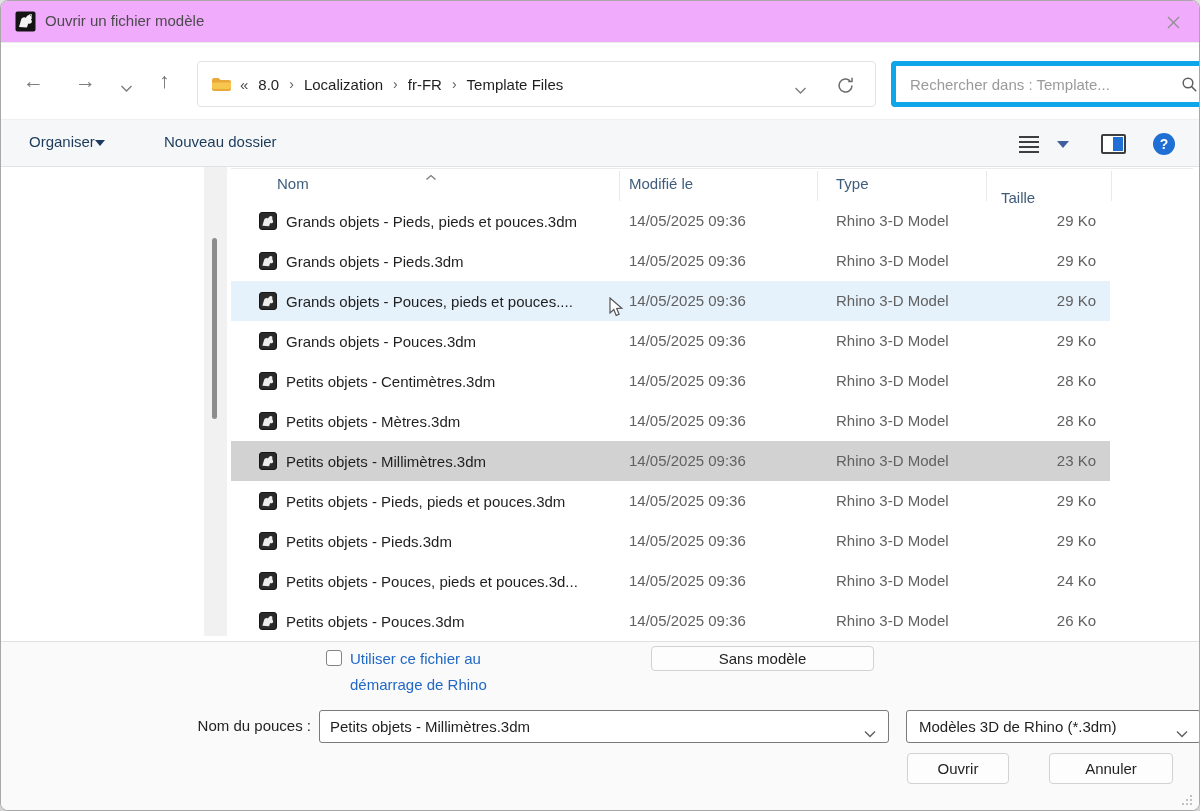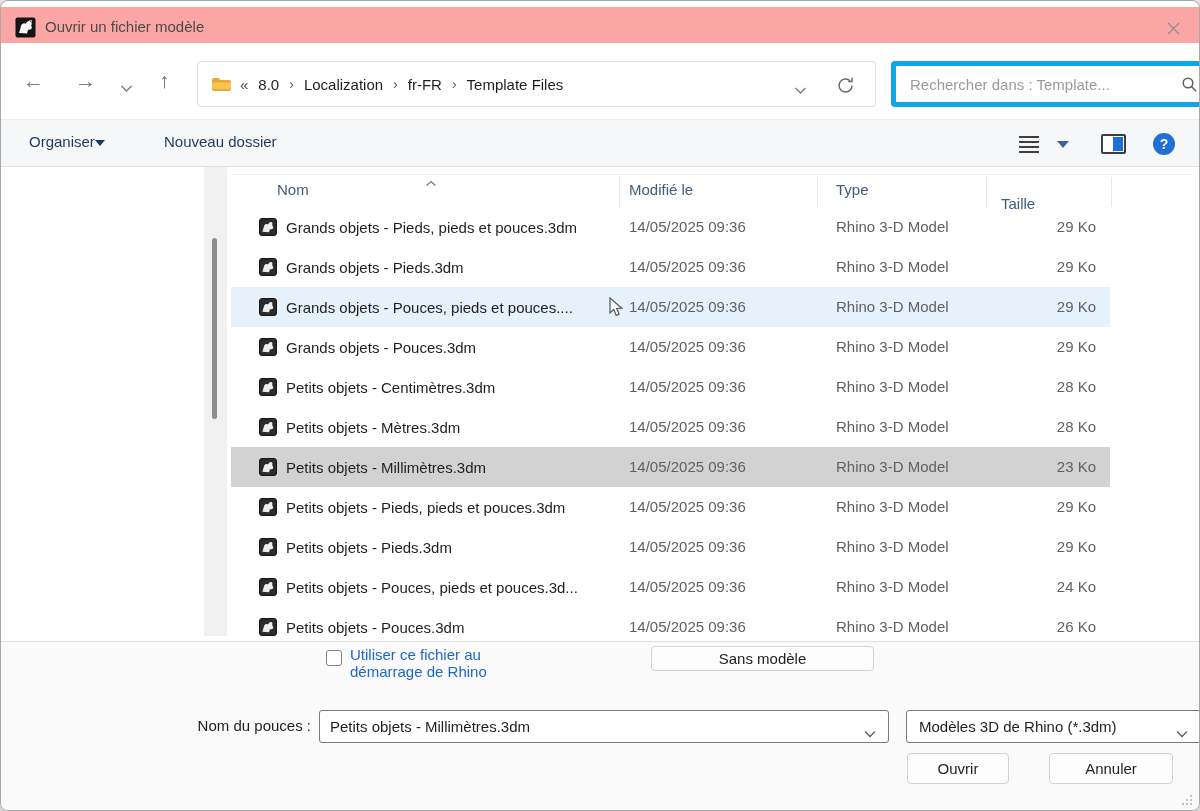--- a/index.html
+++ b/index.html
@@ -2,21 +2,21 @@
 <html style="--accent: #1f6fd4; --link: #2168c6; --hover_row: #e5f1fb; --selected_row: #d2d2d2; --header_text: #3f5c7a; --command_text: #1b3a5c;"><head>
 <meta charset="utf-8">
 <style>
   * { margin:0; padding:0; box-sizing:border-box; }
   html,body { width:1200px; height:811px; background:#e9e9e9; font-family:"Liberation Sans","DejaVu Sans",sans-serif; }
   .dialog { position:absolute; left:0; top:0; width:1200px; height:811px; background:#fff;
             border:1px solid #a8a8a8; border-radius:8px; overflow:hidden;
             box-shadow:0 10px 28px rgba(0,0,0,.22); }
 
   
-  .titlebar { position:absolute; left:0; top:6px; width:100%; height:42px; background:#fca5a5;
+  .titlebar { position:absolute; left:0; top:0; width:100%; height:42px; background:#f0abfc;
               border-bottom:1px solid #ececec; }
   .app-icon { position:absolute; left:14px; top:10px; width:21px; height:21px; }
   .title-text { position:absolute; left:44px; top:11px; font-size:15px; color:#4b4b4b; }
   .close-btn { position:absolute; right:12px; top:8px; width:28px; height:26px; display:flex;
                align-items:center; justify-content:center; cursor:default; }
 
   
   .navbar { position:absolute; left:0; top:42px; width:100%; height:76px; background:#fff; }
   .nav-arrow { position:absolute; top:22px; font-size:21px; color:#7d7d7d; line-height:32px; }
   .nav-back { left:22px; } .nav-fwd { left:74px; }
@@ -55,21 +55,21 @@
   .icon-help { position:absolute; left:1152px; top:13px; width:22px; height:22px; border-radius:50%;
                background:var(--accent,#1f6fd4); color:#fff; font-size:14px; font-weight:bold;
                display:flex; align-items:center; justify-content:center; }
 
   
   .content { position:absolute; left:0; top:166px; width:100%; height:474px; background:#fff; }
   .navpane { position:absolute; left:2px; top:0; width:201px; height:474px; background:#fff; }
   .np-scroll { position:absolute; left:203px; top:0; width:23px; height:469px; background:#f1f1f1; }
   .np-thumb { position:absolute; left:8px; top:71px; width:5px; height:181px; background:#8d8d8d; border-radius:3px; }
 
-  .listarea { position:absolute; left:226px; top:6px; right:0; height:474px; }
+  .listarea { position:absolute; left:226px; top:0; right:0; height:474px; }
   .hdr-topline { position:absolute; left:4px; top:1px; right:6px; height:1px; background:#ececec; }
   .hdr { position:absolute; top:8px; font-size:15px; color:var(--header_text,#3f5c7a); }
   .hdr-nom { left:50px; } .hdr-date { left:402px; } .hdr-type { left:609px; } .hdr-taille { left:774px;margin-top:14px; }
   .hdr-sep { position:absolute; top:4px; width:1px; height:30px; background:#e9e9e9; }
   .sep1 { left:392px; } .sep2 { left:590px; } .sep3 { left:759px; } .sep4 { left:884px; }
   .sort-asc { position:absolute; left:198px; top:0px; }
 
   .rows { position:absolute; left:4px; top:34px; width:879px; }
   .row { position:relative; height:40px; width:879px; }
   .row.hover { background:var(--hover_row,#e5f1fb); }
@@ -79,21 +79,21 @@
   .file-icon { width:18px; height:18px; display:inline-flex; }
   .c-date { position:absolute; left:398px; top:0; height:40px; line-height:40px; font-size:15px; color:#616161; }
   .c-type { position:absolute; left:605px; top:0; height:40px; line-height:40px; font-size:15px; color:#616161; }
   .c-size { position:absolute; right:14px; top:0; height:40px; line-height:40px; font-size:15px; color:#616161; text-align:right; }
 
   
   .footer { position:absolute; left:0; top:640px; width:100%; height:171px; background:#fafafa;
             border-top:1px solid #e1e1e1; }
   .chk { position:absolute; left:325px; top:8px; width:16px; height:16px; background:#fff;
          border:1px solid #838383; border-radius:3px; }
-  .chk-label { position:absolute; left:349px; top:4px; width:185px; font-size:15px; line-height:17px;
+  .chk-label { position:absolute; left:349px; top:4px; width:185px; font-size:15px; line-height:26px;
                color:var(--link,#2168c6); }
   .btn { background:#fdfdfd; border:1px solid #d2d2d2; border-radius:4px; font-size:15px; color:#1f1f1f;
          display:flex; align-items:center; justify-content:center; }
   .btn-sansmodele { position:absolute; left:650px; top:4px; width:223px; height:25px; }
   .fname-label { position:absolute; left:160px; top:75px; width:150px; text-align:right; font-size:15px; color:#1f1f1f; }
   .combo { position:absolute; background:#fff; border:1px solid #7a7a7a; border-radius:3px; height:33px;
            display:flex; align-items:center; }
   .combo-fname { left:318px; top:68px; width:570px; }
   .combo-fname input { flex:1; border:none; outline:none; font:inherit; font-size:15px; color:#1f1f1f;
                        background:transparent; padding-left:10px; }

